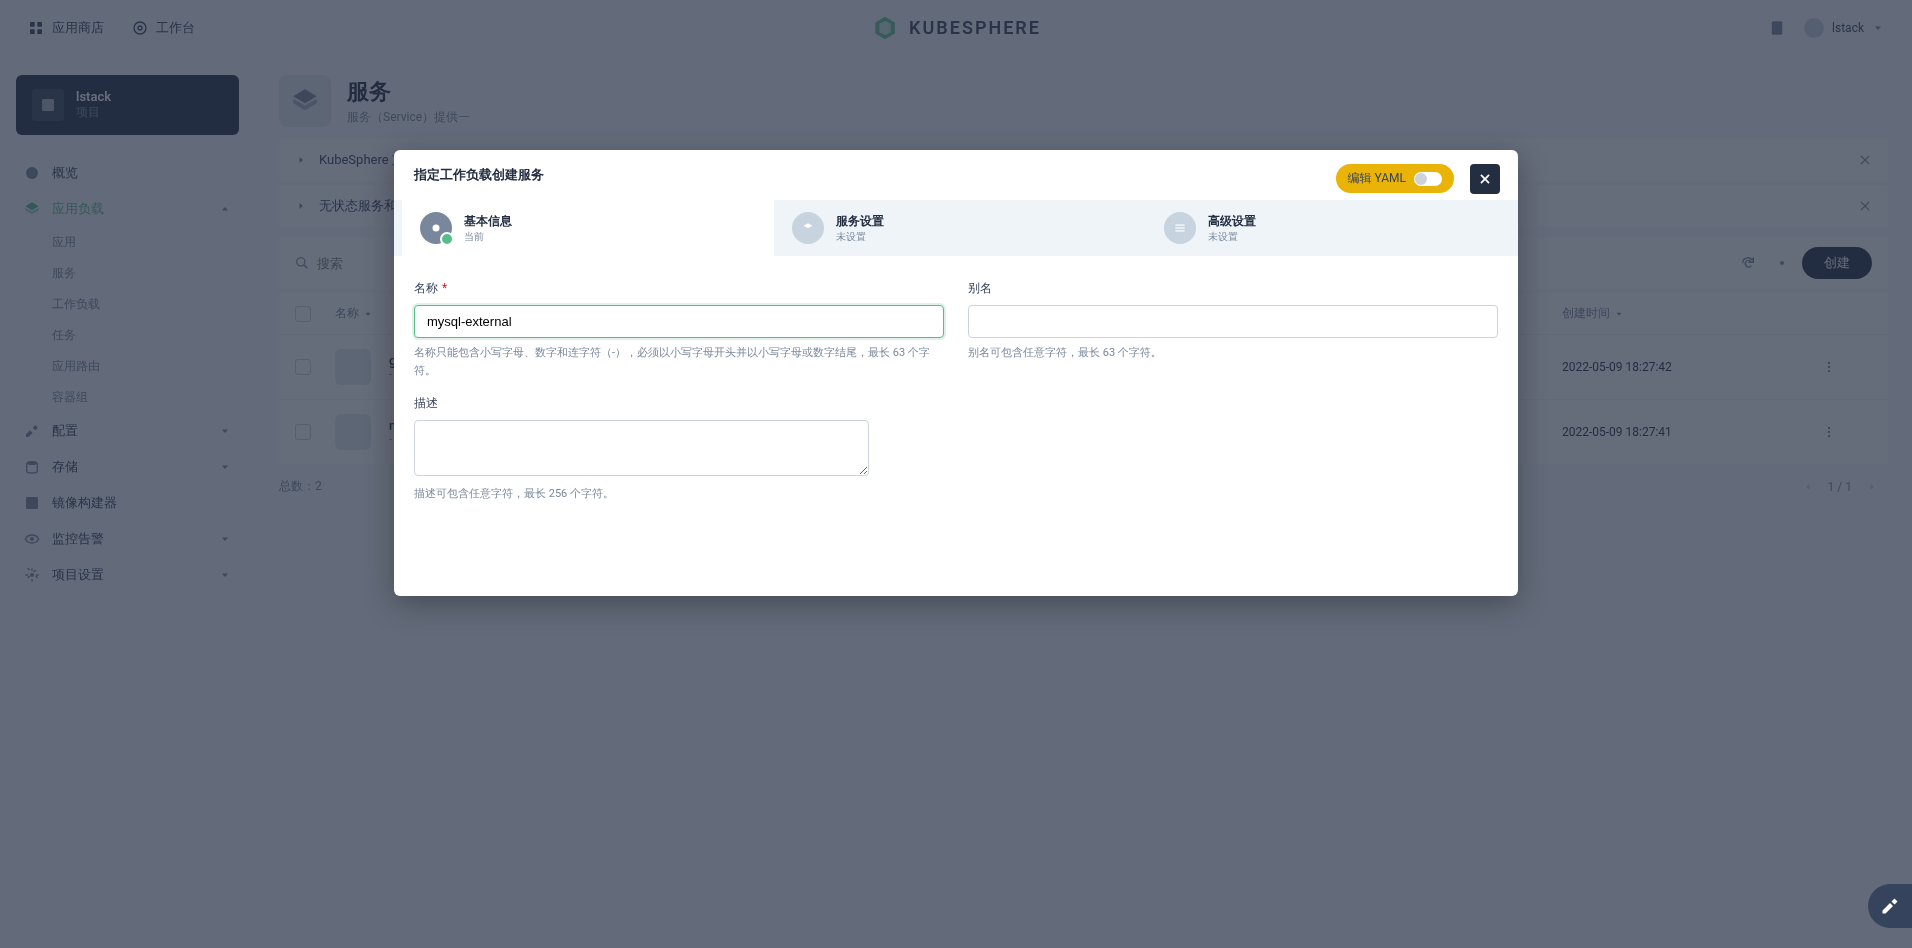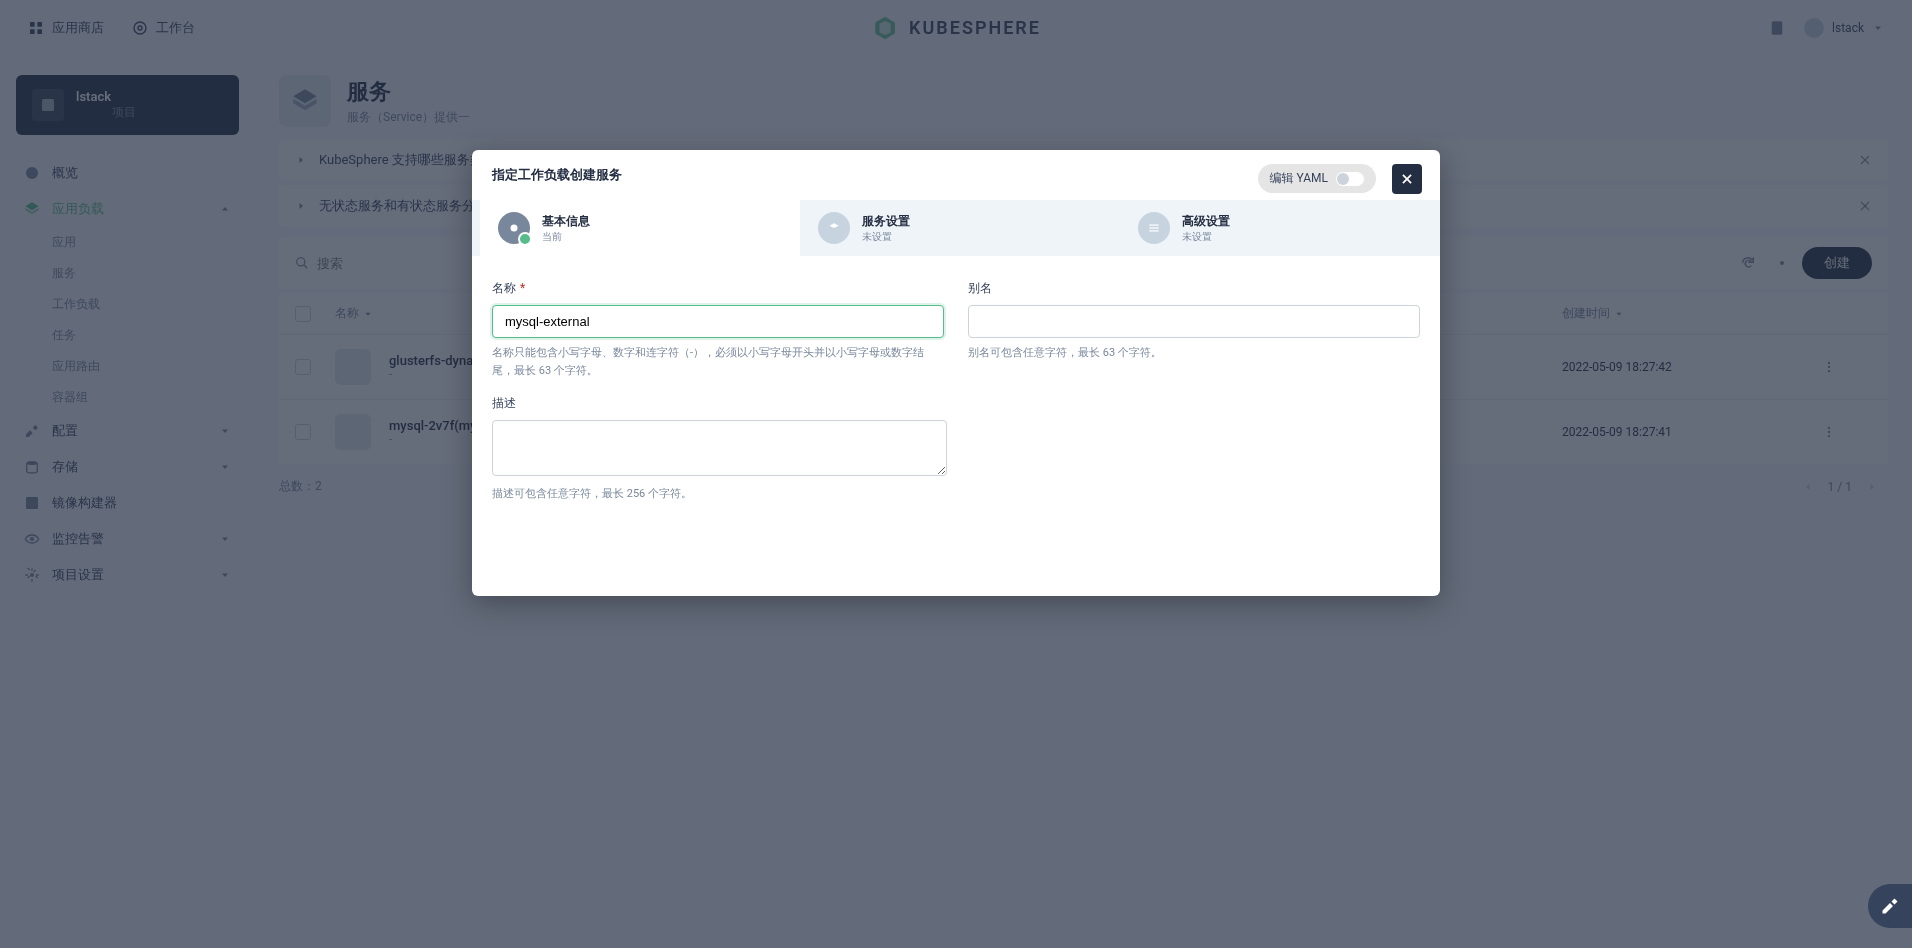--- a/index.html
+++ b/index.html
@@ -49,21 +49,21 @@
       background: #242e42;
       border-radius: 6px;
       padding: 14px 16px;
       display: flex;
       align-items: center;
       gap: 12px;
       margin-bottom: 20px;
     }
     .project-icon { width: 32px; height: 32px; background: #36435c; border-radius: 4px; display:flex; align-items:center; justify-content:center; }
     .project-name { color: #fff; font-size: 13px; font-weight: 600; }
-    .project-sub { color: #79879c; font-size: 12px; margin-left: 36px; }
+    .project-sub { color: #79879c; font-size: 12px; }
 
     .nav-item { display: flex; align-items: center; padding: 9px 8px; color: #36435c; font-size: 13px; cursor: pointer; border-radius: 4px; }
     .nav-item .nav-icon { width: 16px; height: 16px; margin-right: 12px; }
     .nav-item .expand-icon { margin-left: auto; color: #79879c; }
     .nav-item.active { color: #55bc8a; font-weight: 500; }
     .nav-sub { padding-left: 36px; }
     .nav-sub-item { padding: 7px 0; color: #79879c; font-size: 12px; cursor: pointer; }
     .nav-sub-item.active { color: #79879c; }
 
     
@@ -110,30 +110,30 @@
     .modal-overlay {
       position: absolute;
       inset: 0;
       background: rgba(35, 45, 65, 0.7);
       z-index: 100;
     }
     .modal {
       position: absolute;
       left: 50%; top: 150px;
       transform: translateX(-50%);
-      width: 968px;
+      width: 1124px;
       background: #fff;
       border-radius: 6px;
       box-shadow: 0 8px 30px rgba(0,0,0,.3);
       overflow: hidden;
     }
     .modal-header { padding: 16px 20px; position: relative; }
     .modal-title { font-size: 13px; font-weight: 600; color: #242e42; }
     .modal-subtitle { font-size: 12px; color: #79879c; margin-top: 4px; }
-    .yaml-toggle { position: absolute; right: 64px; top: 14px; background: #e5e5e5; padding: 6px 12px; border-radius: 16px; font-size: 12px; color: #36435c; display: flex; align-items: center; gap: 8px; cursor:pointer; }
+    .yaml-toggle { position: absolute; right: 64px; top: 14px; background: #eab308; padding: 6px 12px; border-radius: 16px; font-size: 12px; color: #36435c; display: flex; align-items: center; gap: 8px; cursor:pointer; }
     .toggle-switch { width: 28px; height: 14px; background: #fff; border-radius: 7px; position: relative; }
     .toggle-switch::after { content:""; position:absolute; left:1px; top:1px; width:12px; height:12px; border-radius:50%; background:#ccd3db; }
     .modal-close { position: absolute; right: 18px; top: 14px; width: 30px; height: 30px; background: #242e42; border-radius: 4px; color: #fff; display: flex; align-items: center; justify-content: center; cursor: pointer; font-size: 16px; }
 
     .wizard-tabs { display: flex; background: #eff4f9; padding-left: 8px; }
     .wizard-tab { flex: 1; padding: 12px 18px; display: flex; align-items: center; gap: 12px; cursor:pointer; }
     .wizard-tab.active { background: #fff; }
     .wizard-tab-icon { width: 32px; height: 32px; border-radius: 50%; background: #c7d4e0; display:flex; align-items:center; justify-content:center; position:relative; }
     .wizard-tab.active .wizard-tab-icon { background: #79879c; }
     .wizard-tab.active .wizard-tab-icon::after { content:""; position:absolute; bottom:-2px; right:-2px; width:10px; height:10px; border-radius:50%; background:#55bc8a; border:2px solid #fff; }

